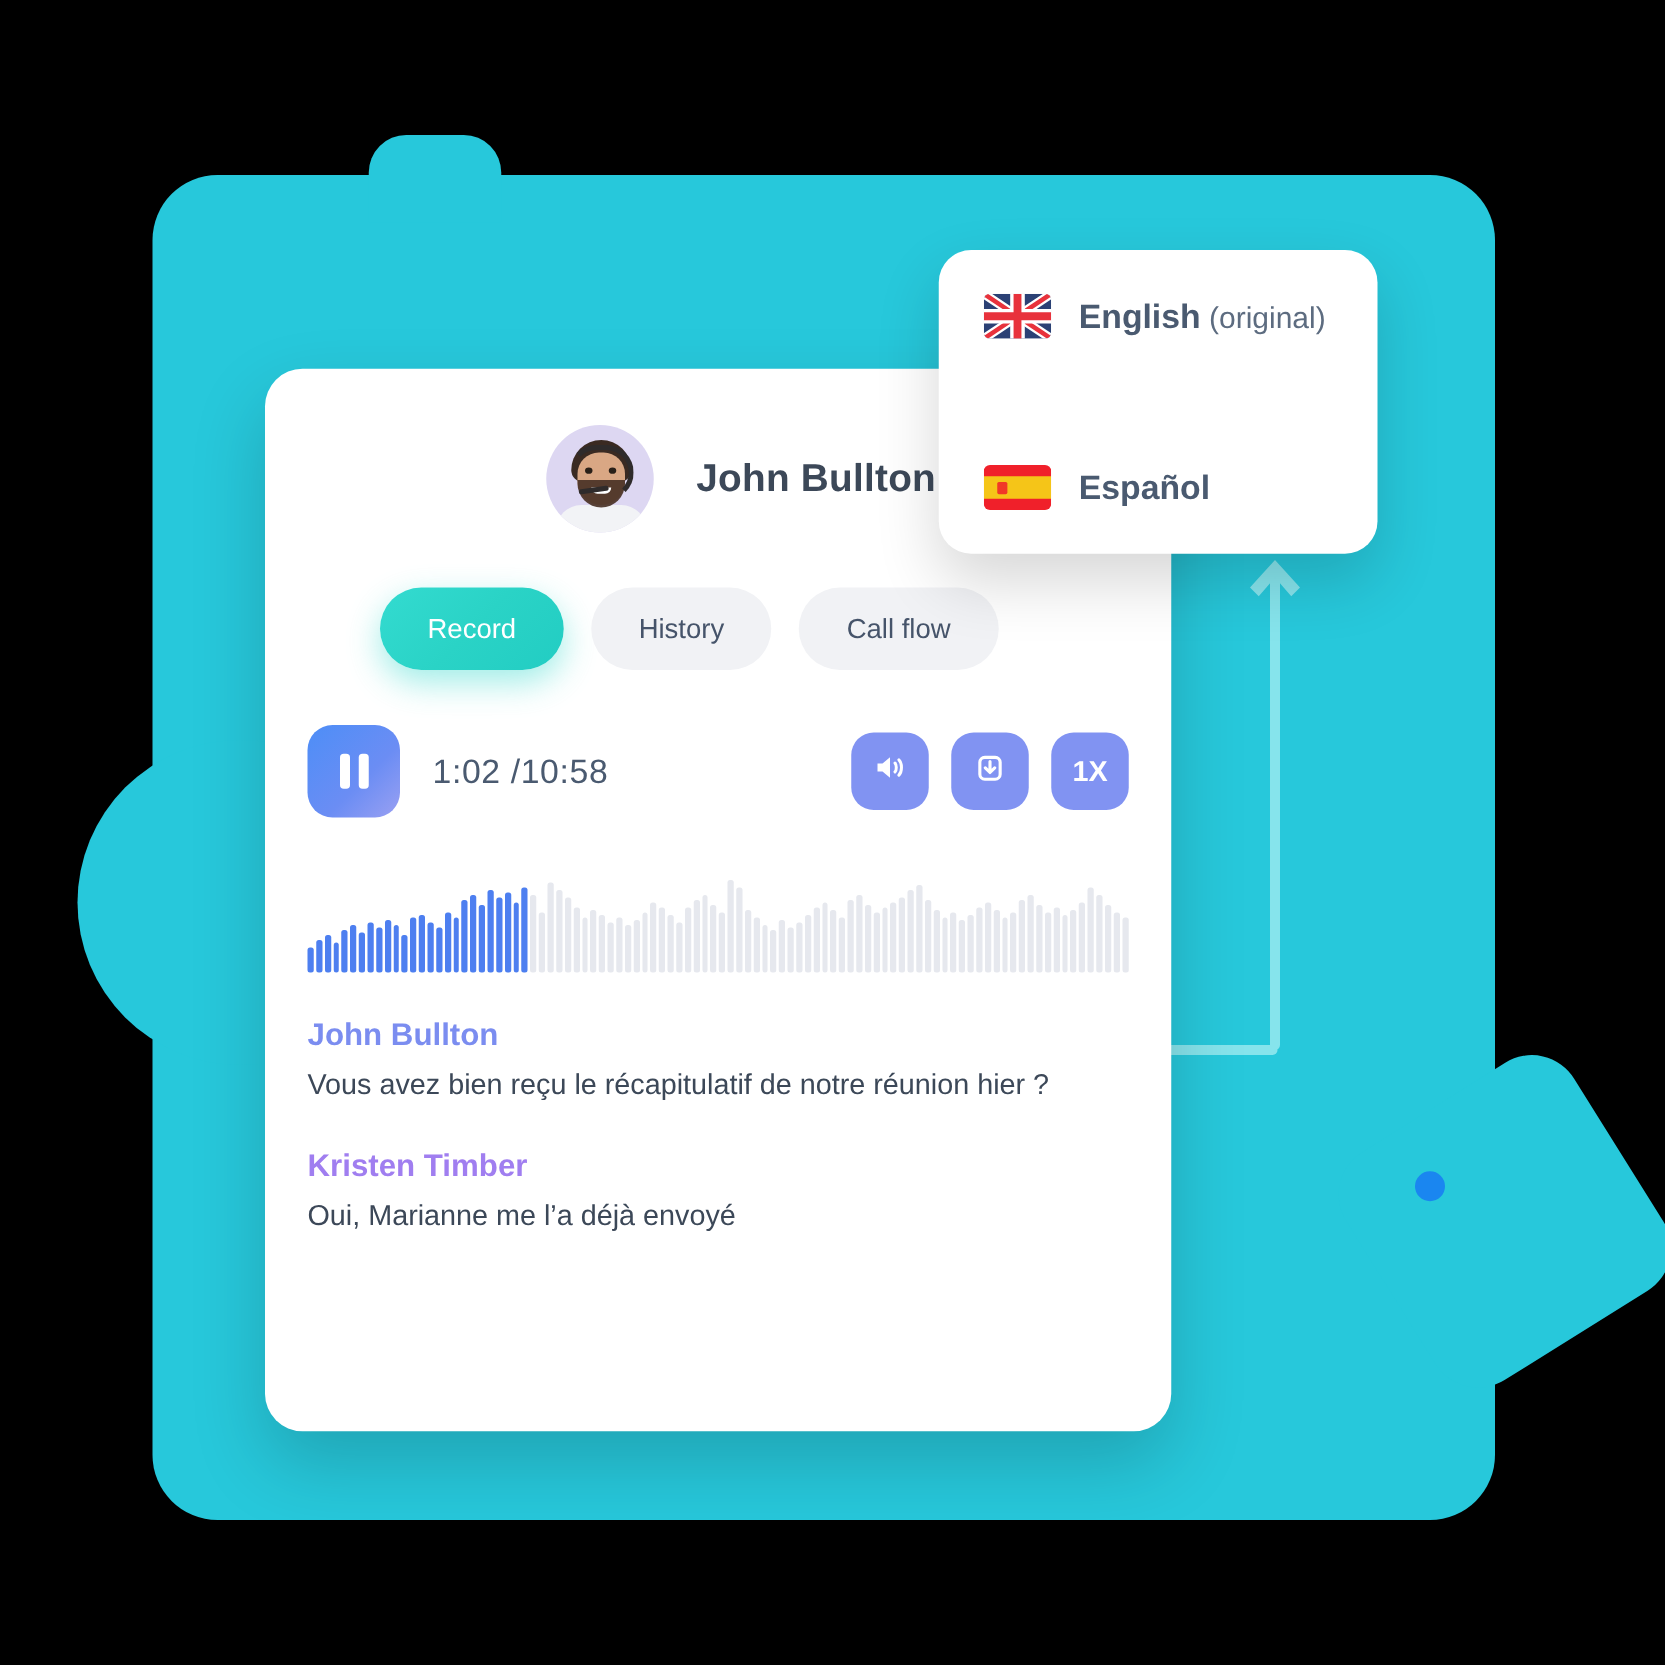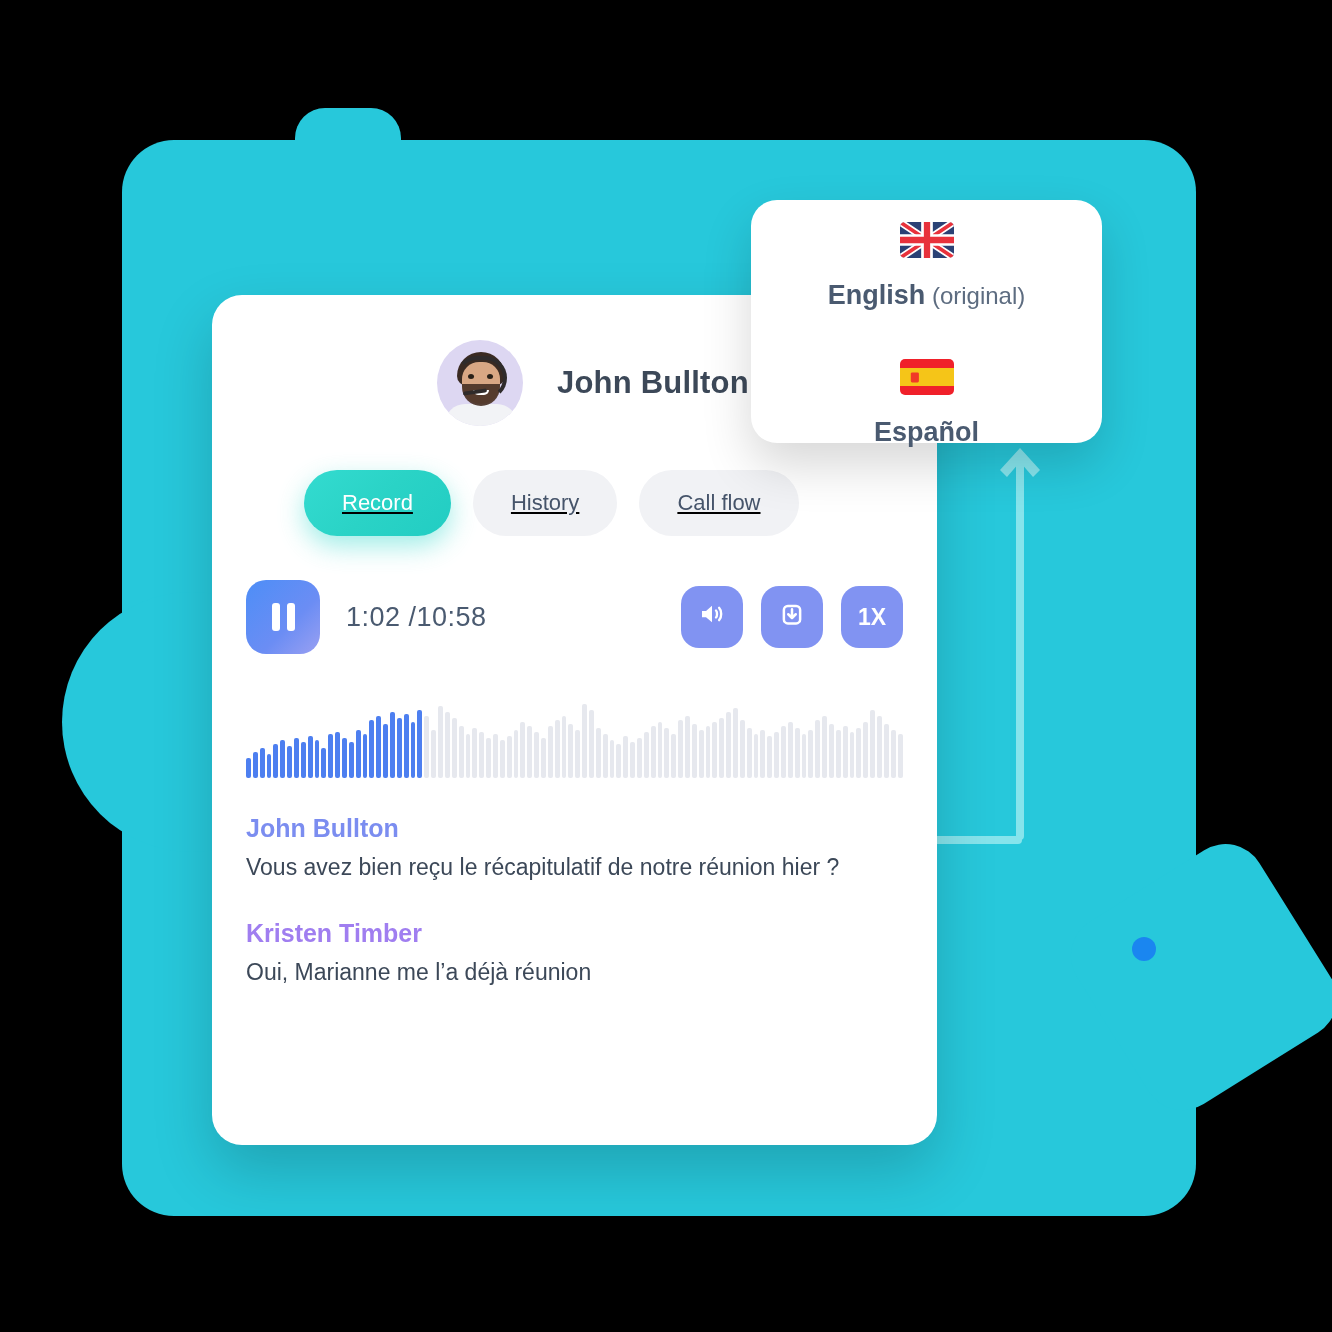--- a/index.html
+++ b/index.html
@@ -150,21 +150,20 @@
   }
   .caller-name {
     font-size: 31px; font-weight: 600;
     color: #3c4858; letter-spacing: .2px;
   }
 
   
   .tabs {
     display: flex; gap: 22px;
     padding: 44px 0 0 92px;
-    text-decoration: underline;
   }
   .tab {
     border: none; cursor: pointer;
     font-family: inherit;
     font-size: 22px;
     border-radius: 34px;
     padding: 0 38px;
     height: 66px;
     background: #f1f2f5;
     color: #46546a;
@@ -264,21 +263,21 @@
     width: 351px; height: 243px;
     background: #ffffff;
     border-radius: 26px;
     box-shadow: 0 22px 50px rgba(0,0,0,0.16);
     padding: 22px 20px;
     display: flex; flex-direction: column; justify-content: space-between;
   }
   .lang {
     display: flex; align-items: center; gap: 22px;
     height: 62px; padding: 0 16px;
-    border-radius: 14px; cursor: pointer; flex-direction: column;
+    border-radius: 14px; cursor: pointer;
   }
   .lang.selected { background: #eaf3fd; }
   .lang-label {
     font-size: 27px; font-weight: 600; color: #4a5a70;
   }
   .lang-label .sub { font-weight: 400; font-size: 24px; color: #5d6c80; }
   .flag { width: 54px; height: 36px; border-radius: 5px; overflow: hidden; flex: 0 0 auto; position: relative; }
   .flag svg { display: block; width: 100%; height: 100%; }
 </style>
 </head>
@@ -452,21 +451,21 @@
       </div>
 
 
     <div class="transcript">
       <div>
         <div class="t-name john">John Bullton</div>
         <div class="t-text">Vous avez bien reçu le récapitulatif de notre réunion hier ?</div>
       </div>
       <div>
         <div class="t-name kristen">Kristen Timber</div>
-        <div class="t-text last">Oui, Marianne me l’a déjà réunion</div>
+        <div class="t-text last">Oui, Marianne me l’a déjà envoyé</div>
       </div>
     </div>
   </div>
 
   <div class="dropdown">
 
     <div class="lang">
       <span class="flag">
         <svg viewBox="0 0 60 40" preserveAspectRatio="none">
           <rect width="60" height="40" fill="#2b4175"></rect>

